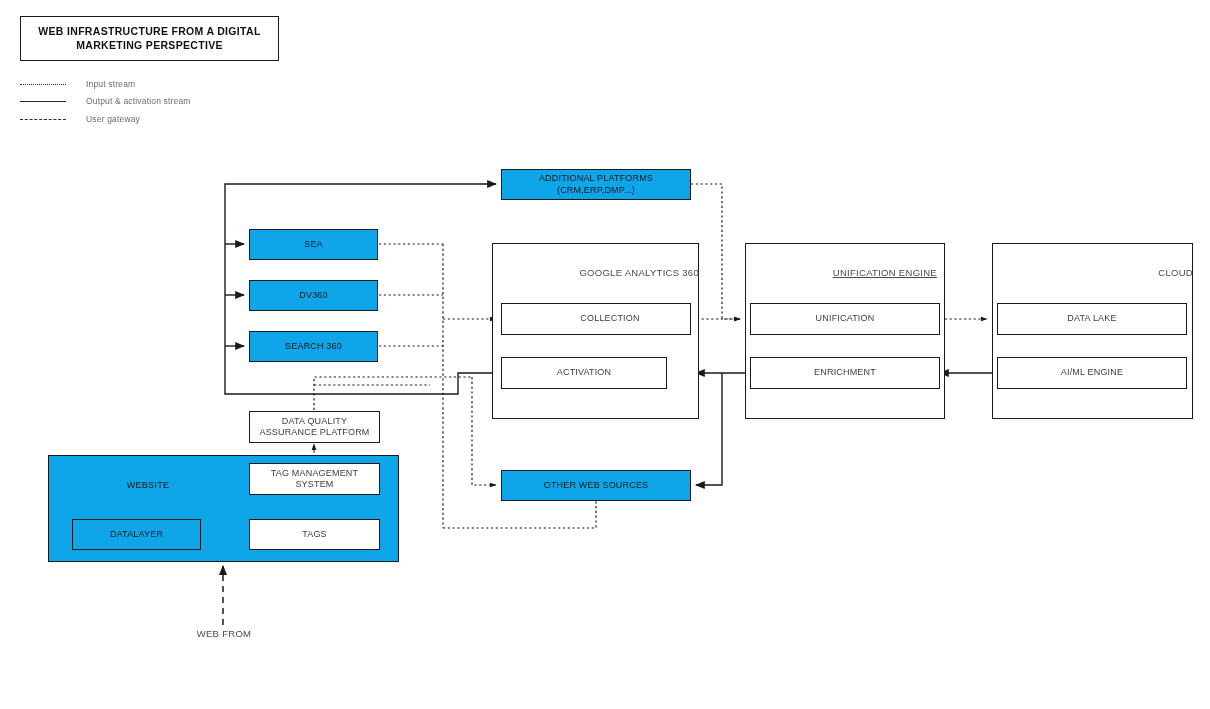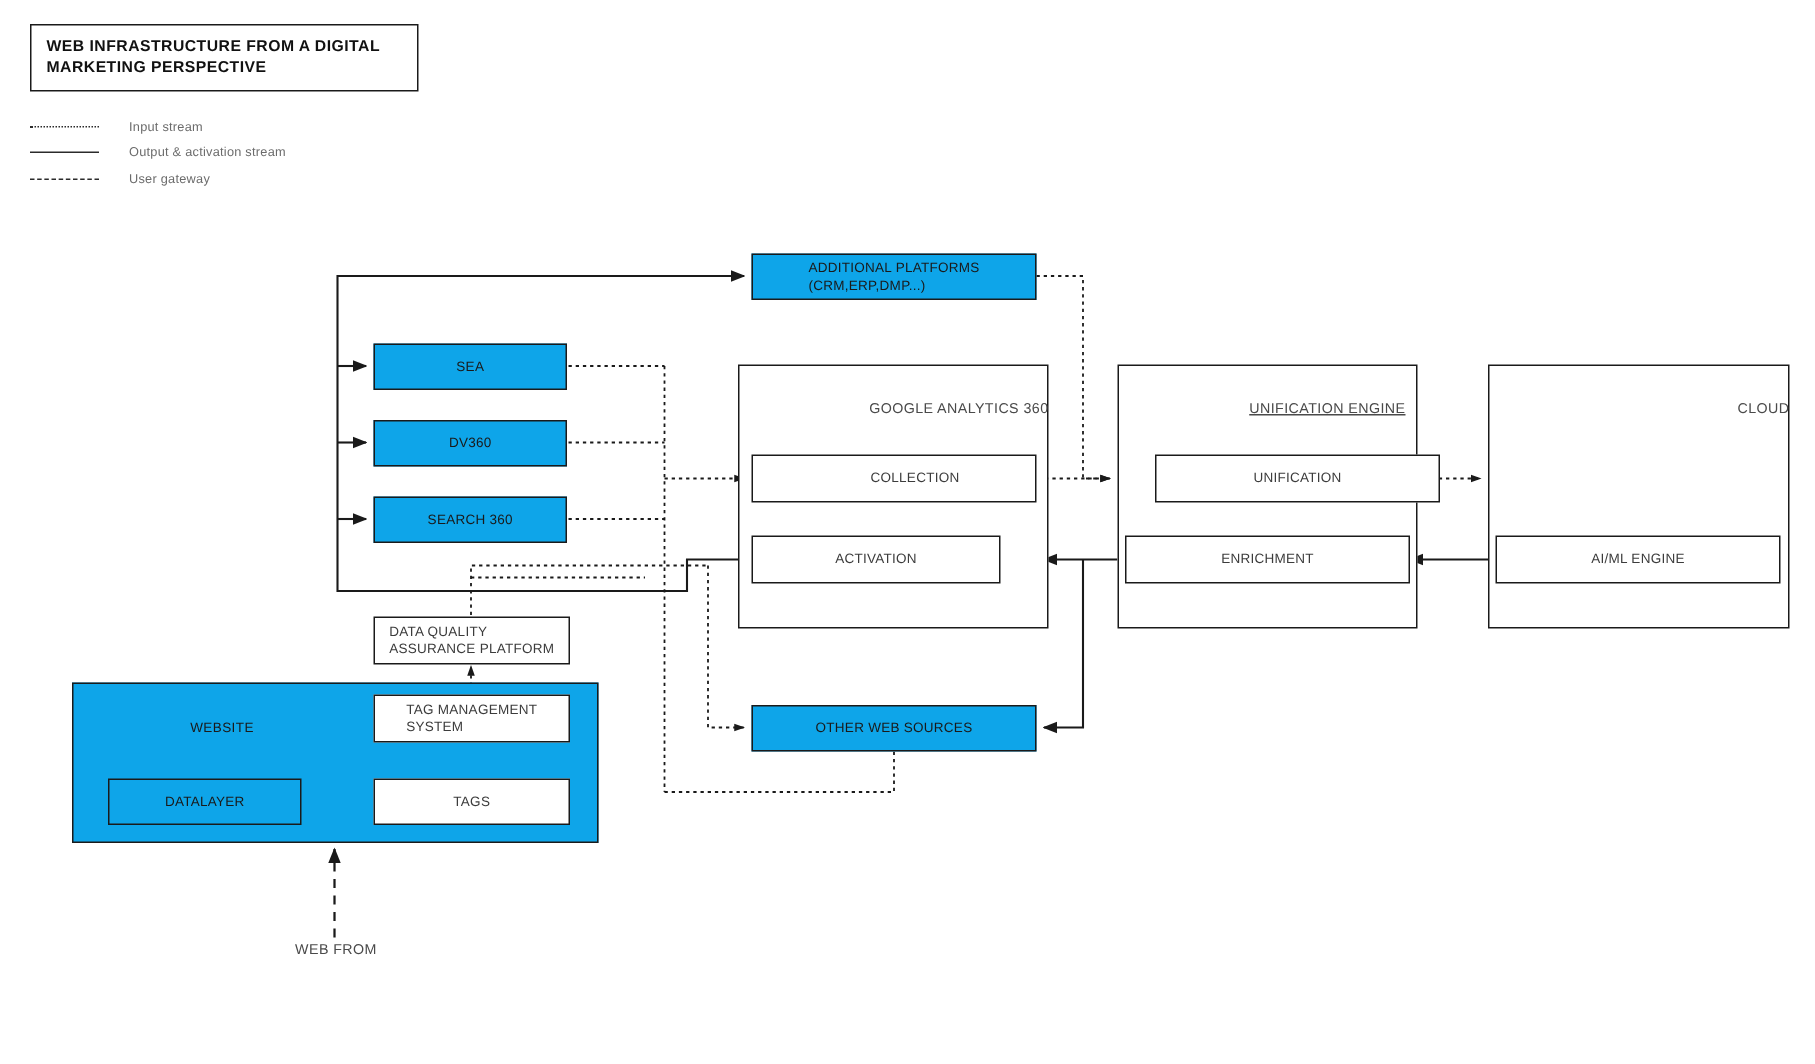--- a/index.html
+++ b/index.html
@@ -6,21 +6,21 @@
   html,body{margin:0;padding:0;background:#ffffff;}
   body{
     width:1210px;height:709px;position:relative;overflow:hidden;
     font-family:"Liberation Sans","DejaVu Sans",sans-serif;
     color:#3c3c3c;
   }
   #canvas{position:absolute;left:0;top:0;width:1210px;height:709px;}
   svg.wires{position:absolute;left:0;top:0;width:1210px;height:709px;pointer-events:none;}
 
   .box{position:absolute;box-sizing:border-box;border:1.4px solid #1a1a1a;
-       display:flex;align-items:center;justify-content:center;text-align:left;
+       display:flex;align-items:center;justify-content:center;text-align:center;
        line-height:1.25;letter-spacing:.02em;}
   .green{background:#0ea5e9;color:#1a1a1a;}
   .white{background:#ffffff;color:#3c3c3c;}
 
   
   #title-box{left:20px;top:16px;width:259px;height:45px;background:#fff;
              font-weight:bold;font-size:10.5px;color:#111;letter-spacing:.03em;padding:0 10px;}
 
   
   .legend-row{position:absolute;height:14px;display:flex;align-items:center;}
@@ -162,26 +162,29 @@
   <div class="group-title" style="left:492px;top:267px;width:207px;">GOOGLE ANALYTICS 360</div>
   <div class="box white fs9" style="left:501px;top:303px;width:190px;height:32px;padding-left:28px;">
     <span>COLLECTION</span>
   </div>
   <div class="box white fs9" style="left:501px;top:357px;width:166px;height:32px;">
     <span>ACTIVATION</span>
   </div>
 
   <div class="group" style="left:745px;top:243px;width:200px;height:176px;"></div>
   <div class="group-title" style="left:745px;top:267px;width:192px;text-decoration:underline;">UNIFICATION ENGINE</div>
-  <div class="box white fs9" style="left:770px;top:303px;width:190px;height:32px;">
+  <div class="box white fs9" style="left:750px;top:303px;width:190px;height:32px;">
     <span>UNIFICATION</span>
   </div>
   <div class="box white fs9" style="left:750px;top:357px;width:190px;height:32px;">
     <span>ENRICHMENT</span>
   </div>
 
   <div class="group" style="left:992px;top:243px;width:201px;height:176px;"></div>
   <div class="group-title" style="left:992px;top:267px;width:201px;">CLOUD</div>
+  <div class="box white fs9" style="left:997px;top:303px;width:190px;height:32px;">
+    <span>DATA LAKE</span>
+  </div>
   <div class="box white fs9" style="left:997px;top:357px;width:190px;height:32px;">
     <span>AI/ML ENGINE</span>
   </div>
 
 </div>
 
 </body></html>

